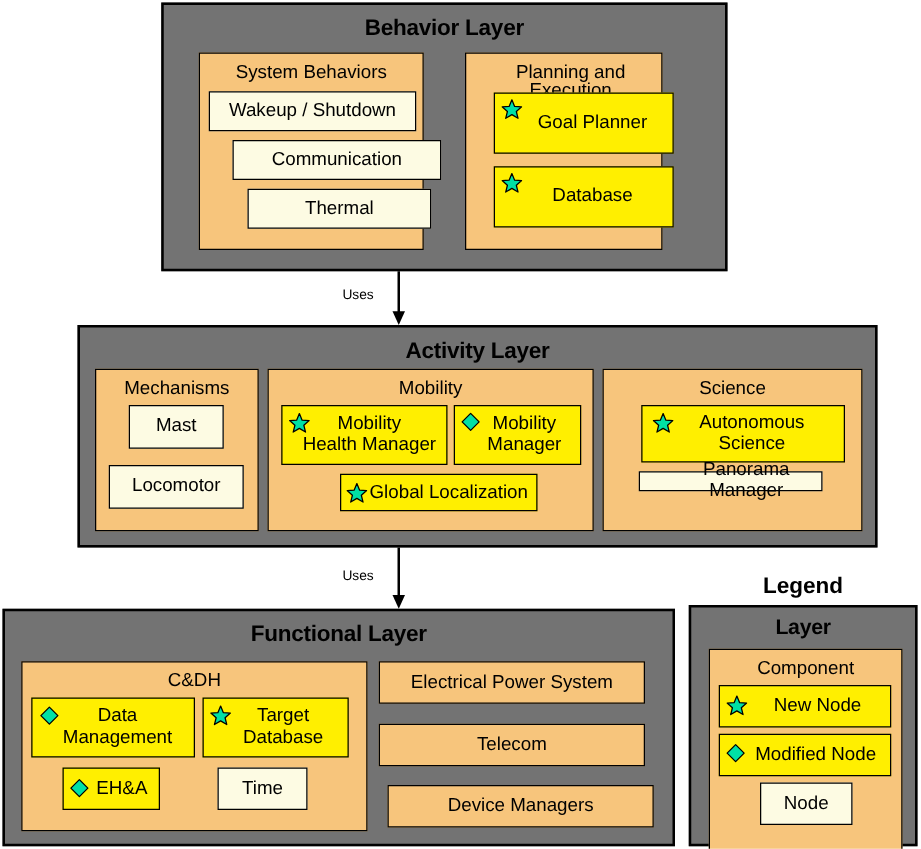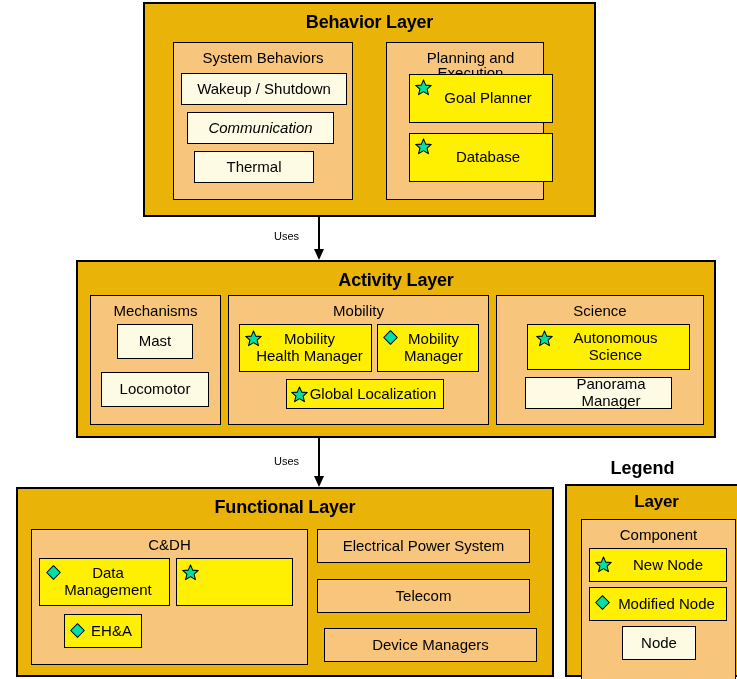--- a/index.html
+++ b/index.html
@@ -12,24 +12,23 @@
     height: 679px;
     position: relative;
     font-family: "Liberation Sans", sans-serif;
     color: #000000;
     overflow: hidden;
   }
 
   
   .layer {
     position: absolute;
-    background: #eab308;
+    background: #737373;
     border: 2px solid #000000;
     box-sizing: border-box;
-    margin-left: 14px;
   }
   .layer-title {
     text-align: center;
     font-weight: bold;
     font-size: 18px;
     line-height: 1;
     padding-top: 9px;
     padding-bottom: 8px;
     letter-spacing: -0.2px;
   }
@@ -126,24 +125,24 @@
 <body>
 
 <div class="layer" data-name="behavior-layer" style="left:129px; top:2px; width:453px; height:215px;">
   <div class="layer-title" data-name="behavior-layer-title">Behavior Layer</div>
 
   <div class="group" data-name="group-system-behaviors" style="left:28px; top:38px; width:180px; height:158px;">
     <div class="group-title" data-name="group-system-behaviors-title">System Behaviors</div>
     <div class="node" data-name="node-wakeup-shutdown" style="left:7px; top:30px; width:166px; height:32px;">
       <span class="label" data-name="node-label">Wakeup / Shutdown</span>
     </div>
-    <div class="node" data-name="node-communication" style="left:13px; top:69px; width:147px; height:32px;font-style:italic;">
+    <div class="node" data-name="node-communication" style="left:26px; top:69px; width:167px; height:32px;">
       <span class="label" data-name="node-label">Communication</span>
     </div>
-    <div class="node" data-name="node-thermal" style="left:20px; top:108px; width:120px; height:32px;">
+    <div class="node" data-name="node-thermal" style="left:38px; top:108px; width:147px; height:32px;">
       <span class="label" data-name="node-label">Thermal</span>
     </div>
   </div>
 
   <div class="group" data-name="group-planning-and-execution" style="left:241px; top:38px; width:158px; height:158px;padding-left:11px;">
     <div class="group-title" data-name="group-planning-and-execution-title">Planning and Execution</div>
     <div class="node marked" data-name="node-goal-planner" style="left:22px; top:31px; width:144px; height:49px;">
       <span class="badge" data-name="star-icon" style="left:5px; top:4px;">
         <svg viewBox="0 0 20 20">
             <polygon points="10,1 12.6,7.2 19.2,7.6 14.2,12 15.8,18.4 10,14.9 4.2,18.4 5.8,12 0.8,7.6 7.4,7.2" fill="#00e0a5" stroke="#000000" stroke-width="1.2" stroke-linejoin="round"></polygon>
@@ -215,21 +214,21 @@
     <div class="group-title" data-name="group-science-title">Science</div>
     <div class="node marked" data-name="node-autonomous-science" style="left:30px; top:28px; width:163px; height:46px;">
       <span class="badge" data-name="star-icon" style="left:8px; top:5px;">
         <svg viewBox="0 0 20 20">
             <polygon points="10,1 12.6,7.2 19.2,7.6 14.2,12 15.8,18.4 10,14.9 4.2,18.4 5.8,12 0.8,7.6 7.4,7.2" fill="#00e0a5" stroke="#000000" stroke-width="1.2" stroke-linejoin="round"></polygon>
           </svg>
       </span>
       <span class="label multiline" data-name="node-label" style="white-space:pre-line; padding-left:14px;">Autonomous
 Science</span>
     </div>
-    <div class="node" data-name="node-panorama-manager" style="left:28px; top:81px; width:147px; height:32px;padding-left:29px;">
+    <div class="node" data-name="node-panorama-manager" style="left:28px; top:81px; width:147px; height:16px;padding-left:29px;">
       <span class="label" data-name="node-label">Panorama Manager</span>
     </div>
   </div>
 </div>
 
 <div class="arrow" data-name="arrow-activity-to-functional" style="left:318px; top:438px; width:2px; height:49px;">
   <div class="shaft" style="height:40px;"></div>
   <div class="head" style="top:38px;"></div>
 </div>
 <div class="uses-label" data-name="uses-label-activity-functional" style="left:299px; top:456px; transform:translateX(-100%);">Uses</div>
@@ -247,28 +246,33 @@
       </span>
       <span class="label multiline" data-name="node-label" style="white-space:pre-line; padding-left:7px;">Data
 Management</span>
     </div>
     <div class="node marked" data-name="node-target-database" style="left:144px; top:28px; width:117px; height:48px;">
       <span class="badge" data-name="star-icon" style="left:5px; top:5px;">
         <svg viewBox="0 0 20 20">
             <polygon points="10,1 12.6,7.2 19.2,7.6 14.2,12 15.8,18.4 10,14.9 4.2,18.4 5.8,12 0.8,7.6 7.4,7.2" fill="#00e0a5" stroke="#000000" stroke-width="1.2" stroke-linejoin="round"></polygon>
           </svg>
       </span>
+      <span class="label multiline" data-name="node-label" style="white-space:pre-line; padding-left:12px;">Target
+Database</span>
     </div>
     <div class="node marked" data-name="node-ehanda" style="left:32px; top:84px; width:78px; height:34px;">
       <span class="badge" data-name="diamond-icon" style="left:4px; top:7px;">
         <svg viewBox="0 0 20 20">
             <polygon points="10,2 18,10 10,18 2,10" fill="#00e0a5" stroke="#000000" stroke-width="1.2" stroke-linejoin="round"></polygon>
           </svg>
       </span>
       <span class="label" data-name="node-label" style="padding-left:17px;">EH&amp;A</span>
+    </div>
+    <div class="node" data-name="node-time" style="left:156px; top:84px; width:72px; height:34px;">
+      <span class="label" data-name="node-label">Time</span>
     </div>
   </div>
 
   <div class="bar" data-name="component-electrical-power-system" style="left:299px; top:530px; width:213px; height:34px; position:absolute;">
     <span class="label" data-name="component-label">Electrical Power System</span>
   </div>
   <div class="bar" data-name="component-telecom" style="left:299px; top:580px; width:213px; height:34px;">
     <span class="label" data-name="component-label">Telecom</span>
   </div>
   <div class="bar" data-name="component-device-managers" style="left:306px; top:629px; width:213px; height:34px;">

